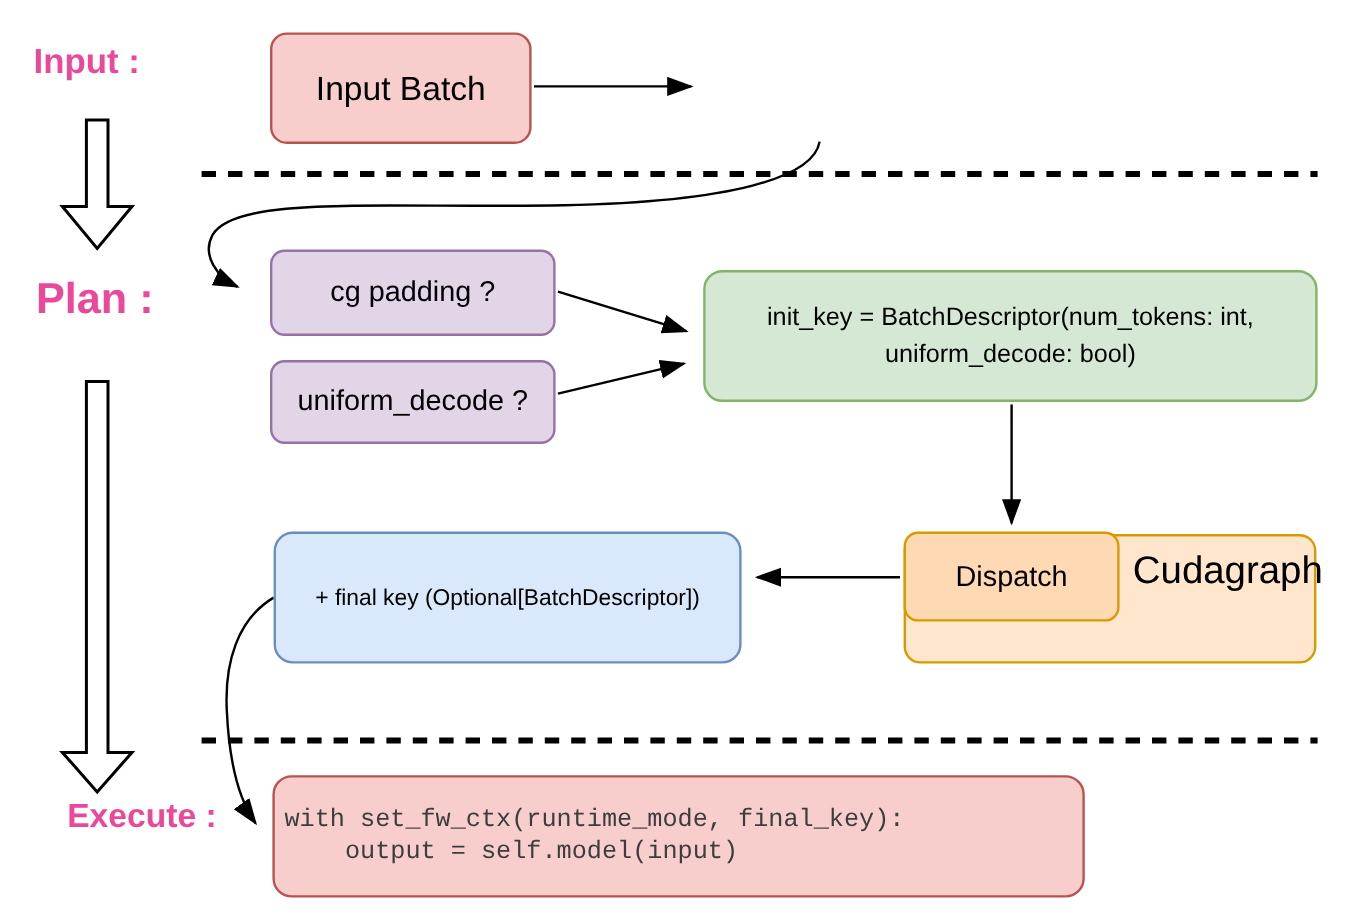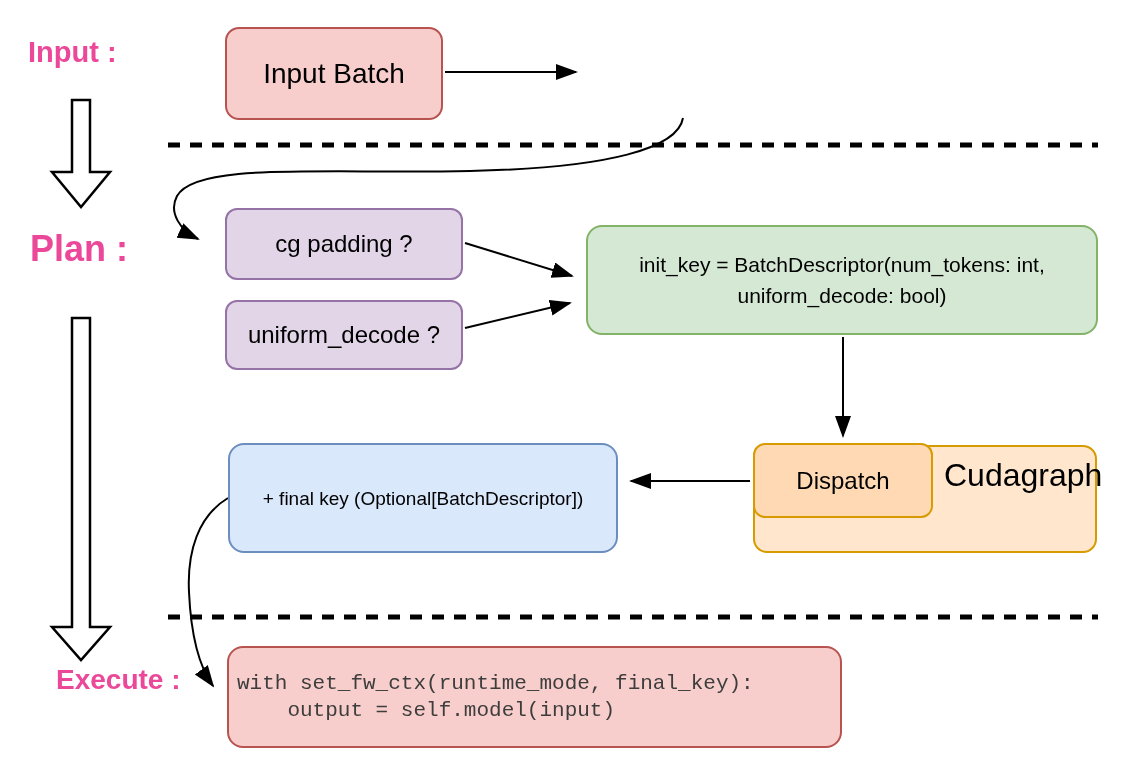--- a/index.html
+++ b/index.html
@@ -19,21 +19,21 @@
   .box-input-batch{left:225px;top:27px;width:218px;height:93px;background:#f8cecc;border:2px solid #b85450;border-radius:14px;font-size:28px;}
   .box-preprocess{left:585px;top:27px;width:193px;height:90px;background:#fff2cc;border:2px solid #d6b656;border-radius:14px;font-size:23px;}
   .box-cg-padding{left:225px;top:208px;width:238px;height:72px;background:#e1d5e7;border:2px solid #9673a6;border-radius:12px;font-size:24px;}
   .box-uniform-decode{left:225px;top:300px;width:238px;height:70px;background:#e1d5e7;border:2px solid #9673a6;border-radius:12px;font-size:24px;}
   .box-init-key{left:586px;top:225px;width:512px;height:110px;background:#d5e8d4;border:2px solid #82b366;border-radius:16px;font-size:21px;line-height:31px;}
   .box-cudagraph-outer{left:753px;top:445px;width:344px;height:108px;background:#ffe6cc;border:2px solid #d79b00;border-radius:14px;z-index:1;}
   .box-dispatch{left:753px;top:443px;width:180px;height:75px;background:#ffd9b3;border:2px solid #d79b00;border-radius:12px;font-size:24px;z-index:2;}
   .cudagraph-text{position:absolute;left:944px;top:458px;width:156px;text-align:center;font-size:32px;line-height:34px;z-index:2;}
   .box-runtime{left:228px;top:443px;width:390px;height:110px;background:#dae8fc;border:2px solid #6c8ebf;border-radius:16px;font-size:19px;line-height:29px;}
   .box-code{
-    left:227px;top:646px;width:615px;height:102px;background:#f8cecc;border:2px solid #b85450;border-radius:16px;
+    left:227px;top:646px;width:677px;height:102px;background:#f8cecc;border:2px solid #b85450;border-radius:16px;
     font-family:"Liberation Mono", monospace;font-size:21px;line-height:27px;color:#3d3d3d;
     align-items:flex-start;padding-left:8px;text-align:left;white-space:pre;justify-content:center;
   }
   .line{display:block;white-space:pre;}
 </style>
 </head>
 <body>
 
 <div class="stage">
 

